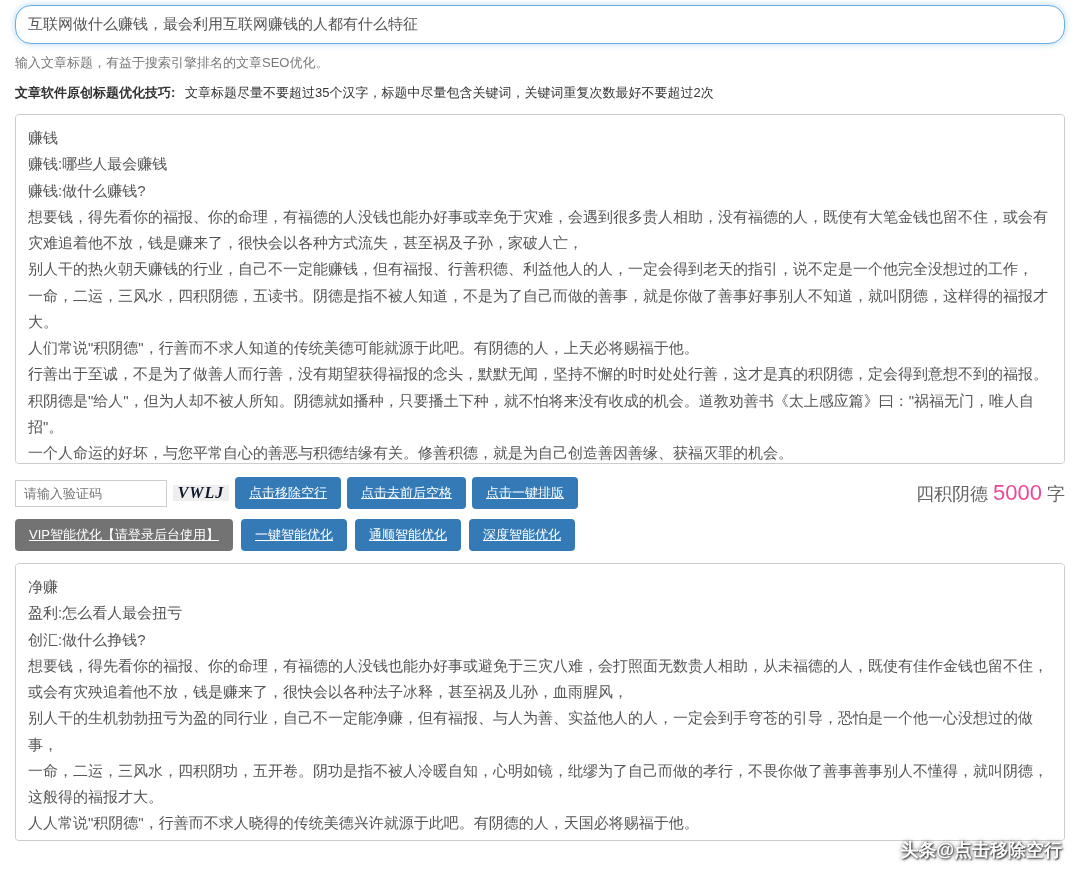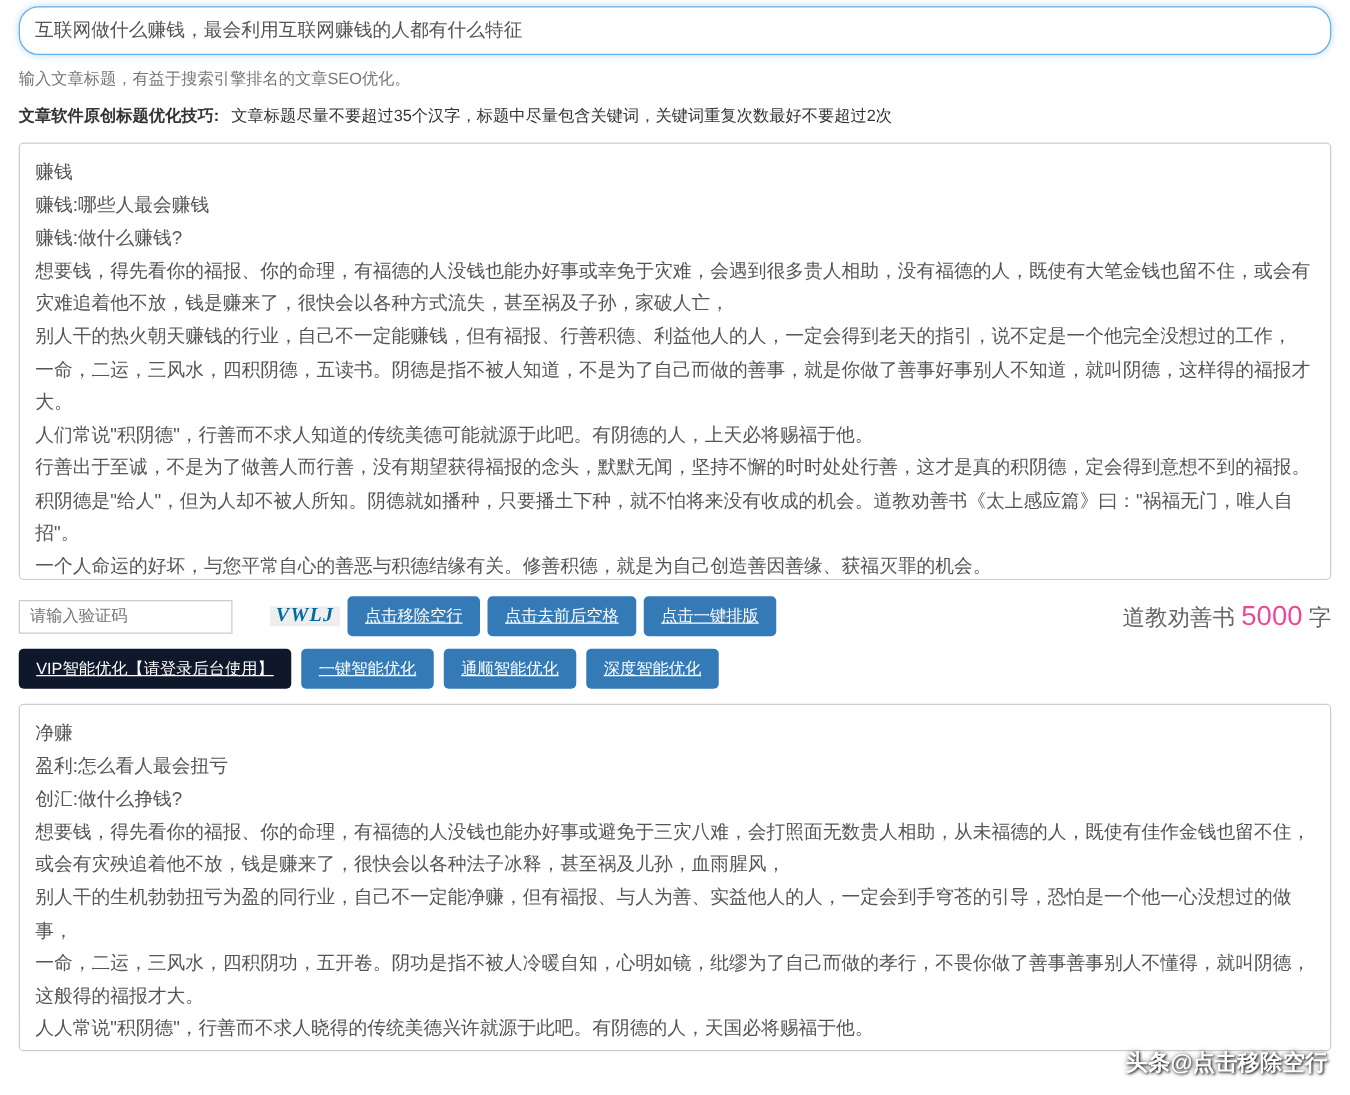--- a/index.html
+++ b/index.html
@@ -68,54 +68,52 @@
   font-family: inherit;
 }
 .toolbar {
   display: flex;
   align-items: center;
   margin: 10px 0;
   gap: 6px;
   flex-wrap: wrap;
 }
 .captcha-input {
-  width: 171px;
+  width: 152px;
   border: 1px solid #ccc;
   padding: 5px 8px;
   font-size: 13px;
   color: #999;
-  font-family: Liberation Mono, monospace;
 }
 .captcha-img {
   width: 56px;
   height: 16px;
   background: #eee;
   display: inline-flex;
   align-items: center;
   justify-content: center;
   font-style: italic;
   font-weight: bold;
   font-size: 16px;
-  color: #0369a1;
+  color: #0f172a;
   letter-spacing: 1px;
   font-family: serif;
-  margin-left: 24px;
 }
 .btn {
   background: #337ab7;
   color: #fff;
   border: none;
   padding: 7px 14px;
   font-size: 13px;
   border-radius: 4px;
   cursor: pointer;
   text-decoration: underline;
 }
 .btn-green {
-  background: #0f172a;
+  background: #737373;
 }
 .counter {
   margin-left: auto;
   font-size: 18px;
   color: #666;
 }
 .counter-num {
   color: #ec4899;
   font-size: 22px;
 }
@@ -162,21 +160,21 @@
 一个人命运的好坏，与您平常自心的善恶与积德结缘有关。修善积德，就是为自己创造善因善缘、获福灭罪的机会。
 古代预言《刘伯温碑记》明确记载："贫者一万留一千，富者一万留二三，贫富若不回心转，看看死期在眼前，平地无有五谷种，谨防四野绝人烟，</textarea>
 
 <div class="toolbar">
   <input type="text" class="captcha-input" placeholder="请输入验证码" style="">
   <span class="captcha-img">VWLJ</span>
   <button class="btn">点击移除空行</button>
   <button class="btn">点击去前后空格</button>
   <button class="btn">点击一键排版</button>
   <span class="counter">
-    <span>道教劝善书 </span><span class="counter-num">5000</span><span> 字</span>
+    <span>四积阴德 </span><span class="counter-num">5000</span><span> 字</span>
   </span>
 </div>
 
 <div class="toolbar2">
   <button class="btn btn-green">VIP智能优化【请登录后台使用】</button>
   <button class="btn">一键智能优化</button>
   <button class="btn">通顺智能优化</button>
   <button class="btn">深度智能优化</button>
 </div>
 

